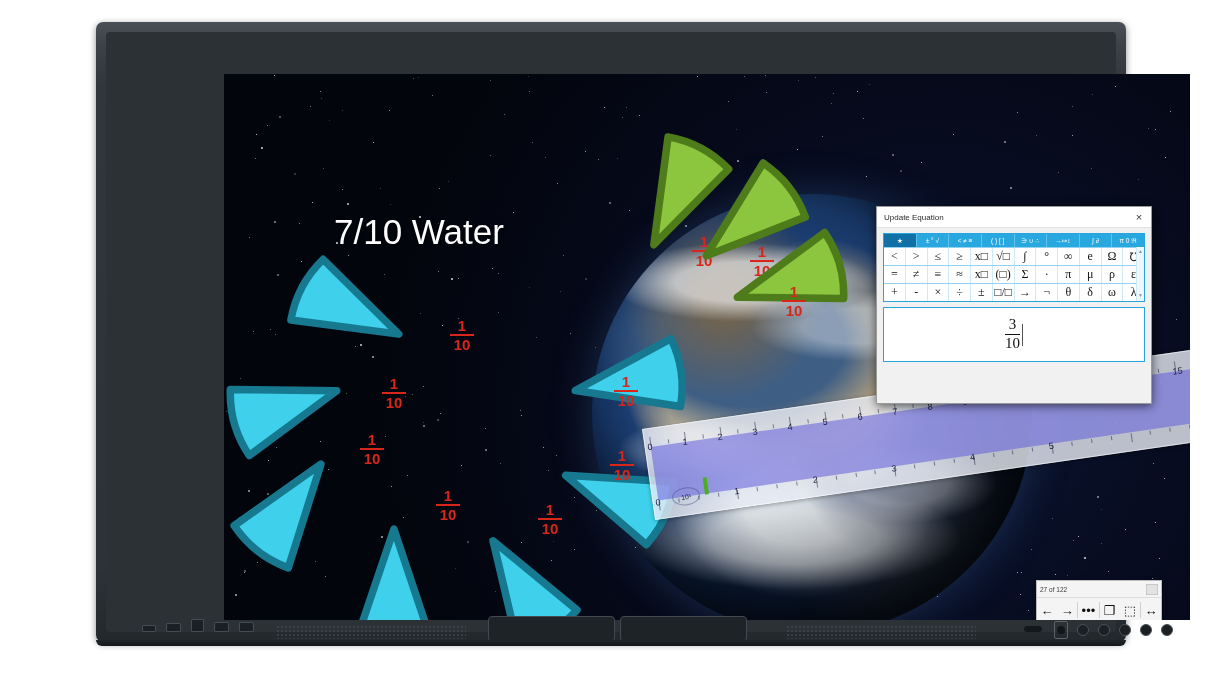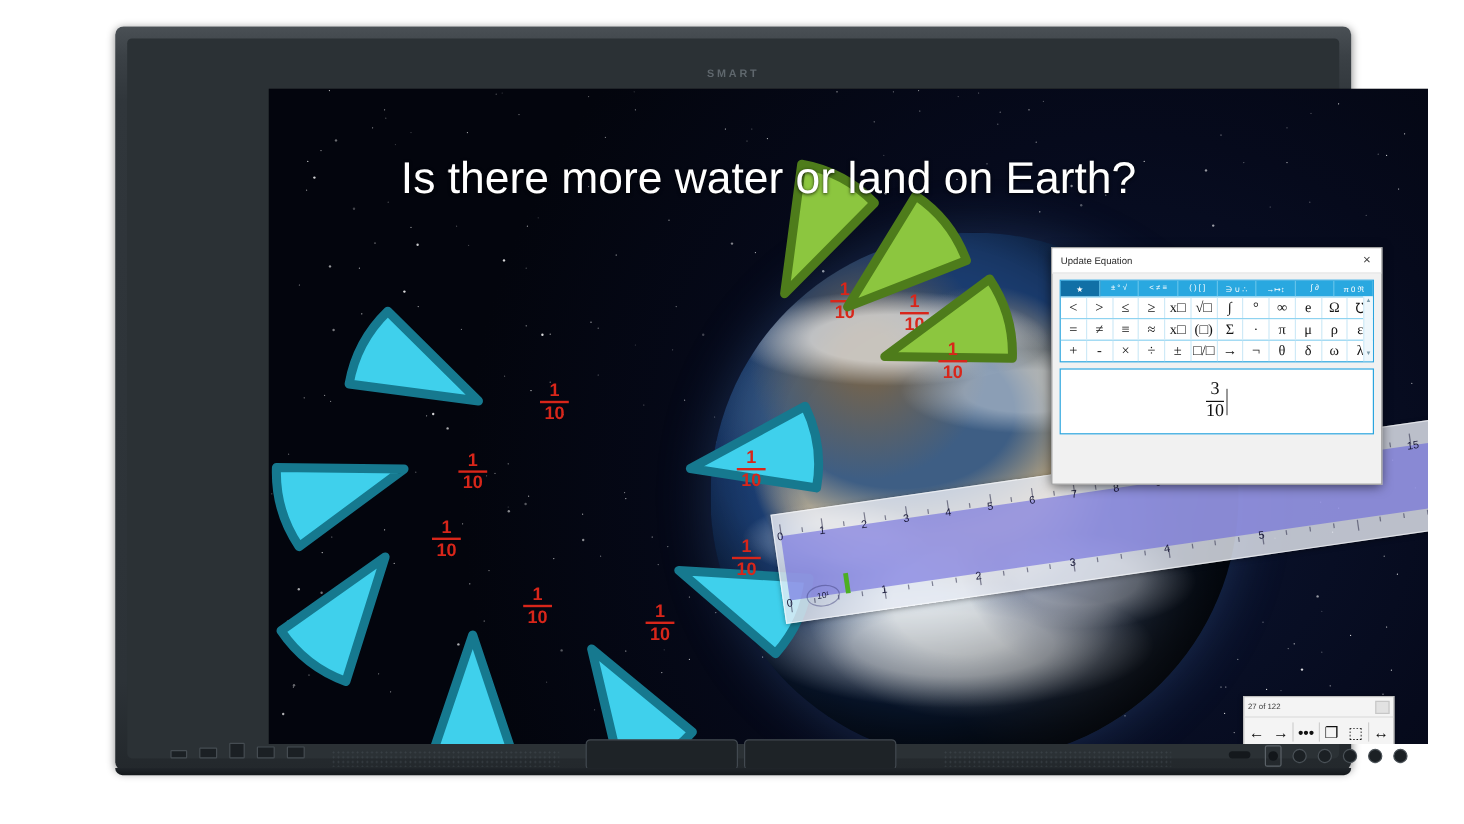--- a/index.html
+++ b/index.html
@@ -152,21 +152,20 @@
   .stand-foot{position:absolute;left:96px;top:640px;width:1030px;height:6px;
     background:linear-gradient(180deg,#20252a,#14181b);border-radius:0 0 6px 6px;}
 </style>
 </head>
 <body>
 
 <div id="stage">
 
   <div class="display-unit">
     <div class="bezel-inner"></div>
-    <div class="brand-logo">SMART</div>
 
     <div class="screen">
       <div class="space"></div>
       <div class="stars" id="stars">
           <span style="left:889.5px;top:157.9px;width:1px;height:1px;opacity:0.41"></span>
           <span style="left:514.6px;top:179.8px;width:1px;height:1px;opacity:0.81"></span>
           <span style="left:524.4px;top:373.7px;width:1px;height:1px;opacity:0.73"></span>
           <span style="left:233.8px;top:204.3px;width:1px;height:1px;opacity:0.78"></span>
           <span style="left:52.1px;top:373.4px;width:1px;height:1px;opacity:0.60"></span>
           <span style="left:780.0px;top:67.1px;width:2px;height:2px;opacity:0.63"></span>
@@ -588,21 +587,21 @@
               <path d="M 4 4 L 112.22 -36.46 A 118 118 0 0 1 112.22 36.46 Z" fill="#8cc63f" stroke="#4e7c1b" stroke-width="8" stroke-linejoin="round"></path>
             </svg>
             <div class="lbl" style="left: 58px; top: 52px; width: 24px; color: rgb(216, 38, 26);">
               <span class="num">1</span>
               <span class="bar" style="background:#d8261a"></span>
               <span class="den">10</span>
             </div>
           </div>
         </div>
 
-      <div class="slide-title">Is there more water or land on Earth?</div>
+      <div class="slide-sub">7/10 Water</div>
 
       <div class="ruler">
         <div class="ruler-frame"></div>
         <div class="ruler-inner"></div>
         <div class="ruler-cm-ticks" id="cm-ticks">
             <div class="tickmark major" style="left: 0px;"></div>
             <div class="tickmark minor" style="left: 17.6774px;"></div>
             <div class="tickmark major" style="left: 35.3548px;"></div>
             <div class="tickmark minor" style="left: 53.0323px;"></div>
             <div class="tickmark major" style="left: 70.7097px;"></div>

